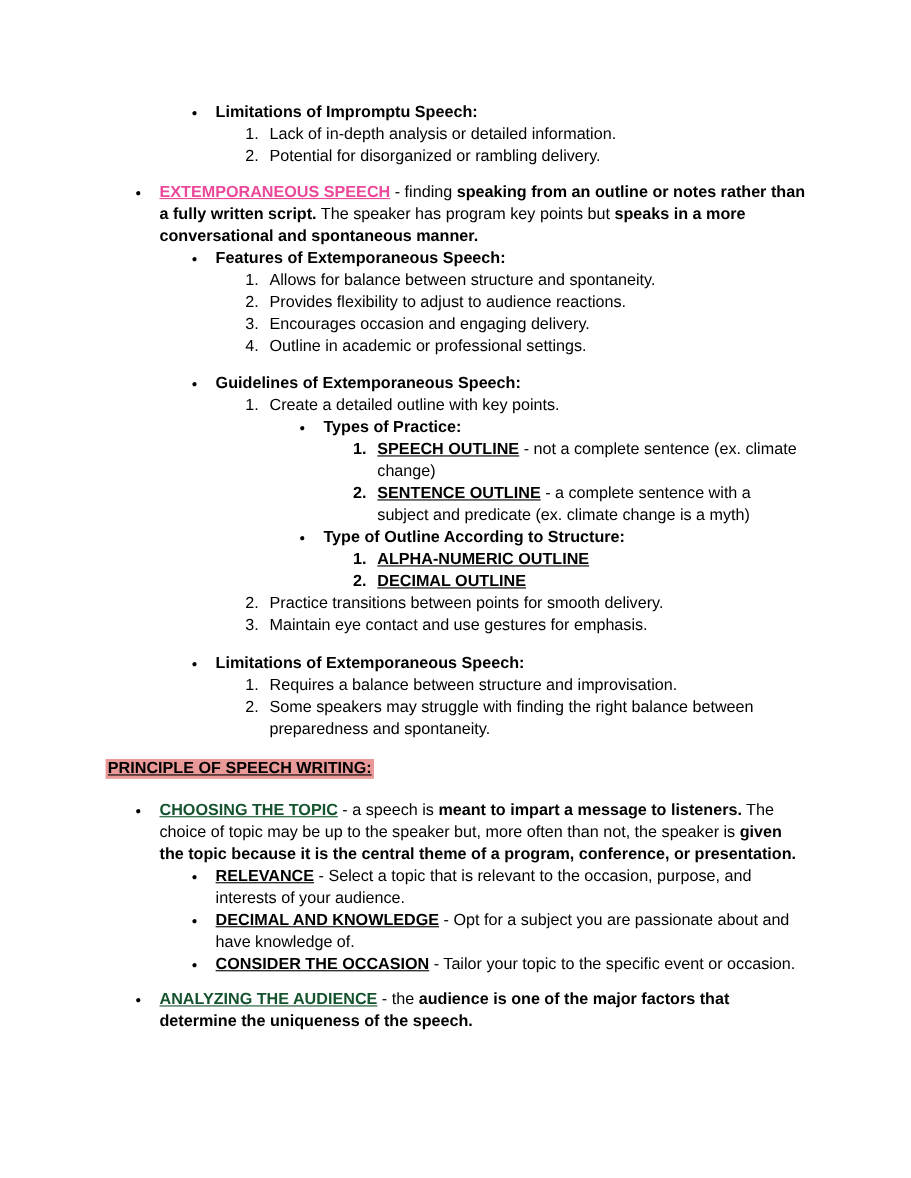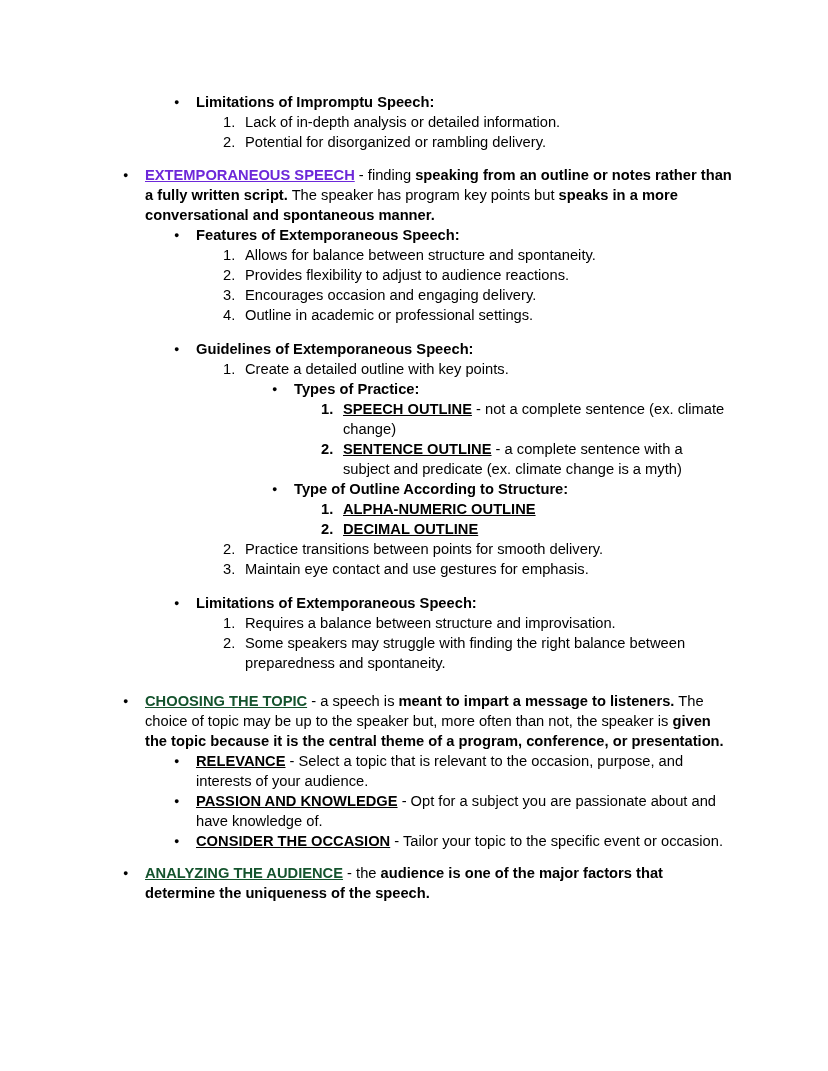--- a/index.html
+++ b/index.html
@@ -31,21 +31,21 @@
   .ind-5 { margin-left: 225px; }
 
   
   .run-regular { font-weight: normal; }
   .run-bold { font-weight: bold; }
   .run-bold-underline { font-weight: bold; text-decoration: underline; }
   .run-link-blue { font-weight: bold; text-decoration: underline; cursor: pointer; }
   .run-link-pink { font-weight: bold; text-decoration: underline; cursor: pointer; }
   .run-highlight { font-weight: bold; text-decoration: underline; padding: 1px 2px; }
 </style>
-<style>.run-link-blue{color:#6d28d9;}.run-link-pink{color:#14532d;}.run-highlight{background:#ea9999;}.page{color:#000000;}</style></head>
+<style>.run-link-blue{color:#ec4899;}.run-link-pink{color:#14532d;}.run-highlight{background:#ea9999;}.page{color:#000000;}</style></head>
 <body>
 
 <div class="page">
     <div class="block ind-2">
       <span class="marker bullet">●</span>
       <span class="content"><span class="run-bold">Limitations of Impromptu Speech:</span></span>
     </div>
     <div class="block ind-3">
       <span class="marker">1.</span>
       <span class="content"><span class="run-regular">Lack of in-depth analysis or detailed information.</span></span>
@@ -123,31 +123,34 @@
       <span class="content"><span class="run-bold">Limitations of Extemporaneous Speech:</span></span>
     </div>
     <div class="block ind-3">
       <span class="marker">1.</span>
       <span class="content"><span class="run-regular">Requires a balance between structure and improvisation.</span></span>
     </div>
     <div class="block ind-3">
       <span class="marker">2.</span>
       <span class="content"><span class="run-regular">Some speakers may struggle with finding the right balance between preparedness and spontaneity.</span></span>
     </div>
+    <div class="block ind-0 heading-row" style="margin-top: 16px;">
+      <span class="content"><span class="run-highlight">PRINCIPLE OF SPEECH WRITING:</span></span>
+    </div>
     <div class="block ind-1" style="margin-top: 18px;">
       <span class="marker bullet">●</span>
       <span class="content"><span class="run-link-pink">CHOOSING THE TOPIC</span><span class="run-regular"> - a speech is </span><span class="run-bold">meant to impart a message to listeners.</span><span class="run-regular"> The choice of topic may be up to the speaker but, more often than not, the speaker is </span><span class="run-bold">given the topic because it is the central theme of a program, conference, or presentation.</span></span>
     </div>
     <div class="block ind-2">
       <span class="marker bullet">●</span>
       <span class="content"><span class="run-bold-underline">RELEVANCE</span><span class="run-regular"> - Select a topic that is relevant to the occasion, purpose, and interests of your audience.</span></span>
     </div>
     <div class="block ind-2">
       <span class="marker bullet">●</span>
-      <span class="content"><span class="run-bold-underline">PASSION AND KNOWLEDGE</span><span class="run-regular"> - Opt for a subject you are passionate about and have knowledge of.</span></span>
+      <span class="content"><span class="run-bold-underline">DECIMAL AND KNOWLEDGE</span><span class="run-regular"> - Opt for a subject you are passionate about and have knowledge of.</span></span>
     </div>
     <div class="block ind-2">
       <span class="marker bullet">●</span>
       <span class="content"><span class="run-bold-underline">CONSIDER THE OCCASION</span><span class="run-regular"> - Tailor your topic to the specific event or occasion.</span></span>
     </div>
     <div class="block ind-1" style="margin-top: 12px;">
       <span class="marker bullet">●</span>
       <span class="content"><span class="run-link-pink">ANALYZING THE AUDIENCE</span><span class="run-regular"> - the </span><span class="run-bold">audience is one of the major factors that determine the uniqueness of the speech.</span></span>
     </div>
   </div>

